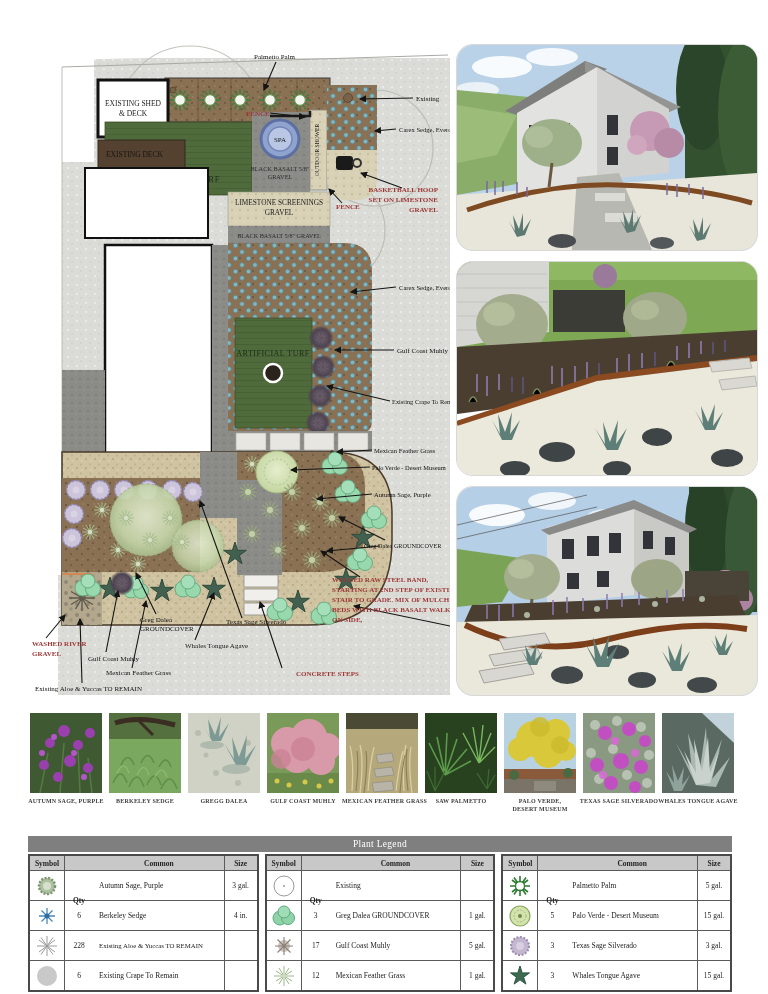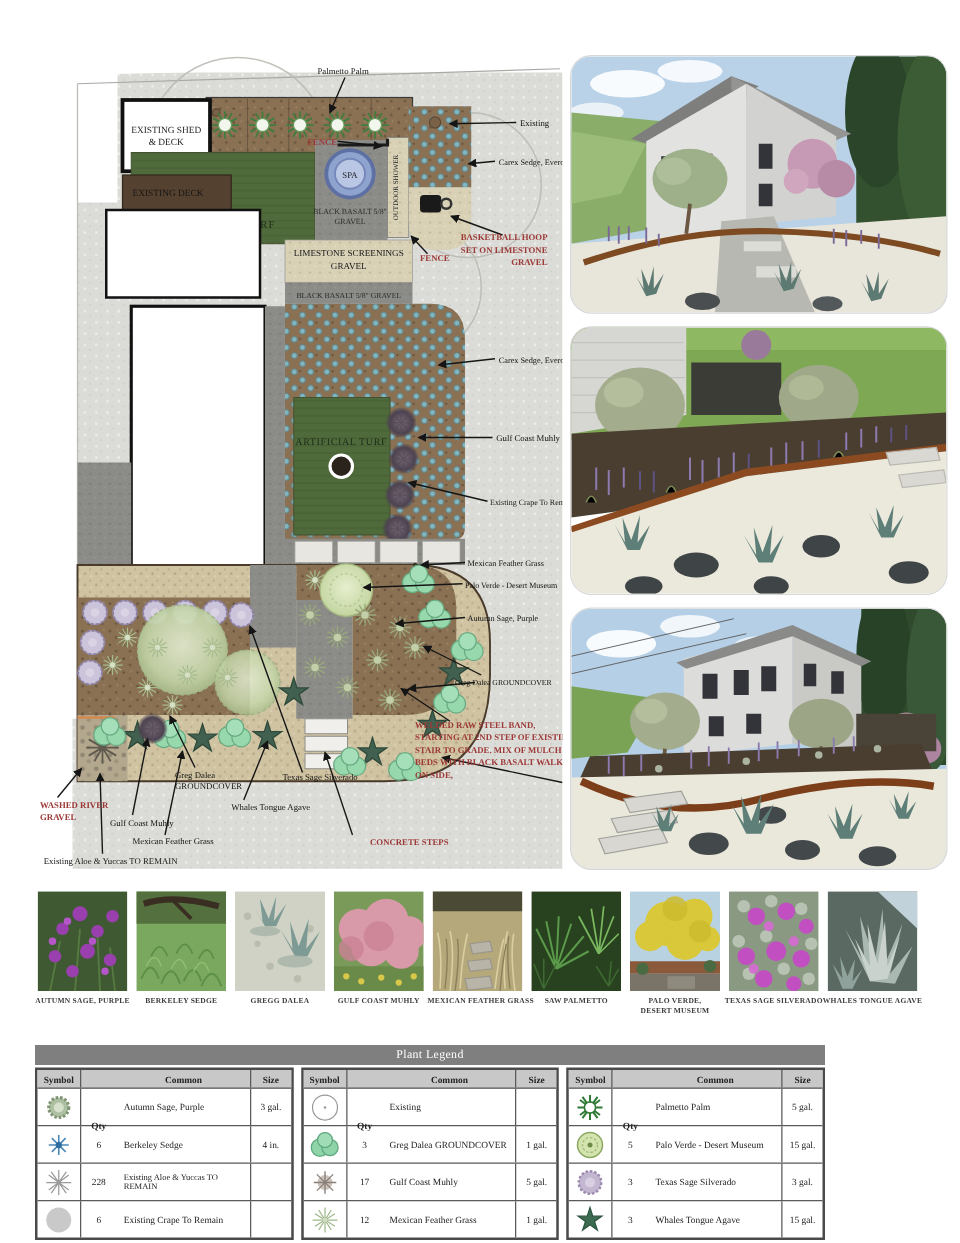--- a/index.html
+++ b/index.html
@@ -6,21 +6,21 @@
   body{width:768px;height:994px;position:relative;font-family:"Liberation Sans",sans-serif;overflow:hidden;}
   .abs{position:absolute;font-family:Liberation Serif, serif;}
   
   #plan{left:30px;top:40px;width:420px;height:660px;}
   
   .render{left:457px;width:300px;border-radius:16px;overflow:hidden;box-shadow:0 0 0 1px #d8d8d8;}
   
   .photo{top:713px;width:72px;height:80px;overflow:hidden;}
   .caption{top:797px;width:80px;font-size:6px;font-weight:bold;color:#3d3d3d;text-align:center;letter-spacing:.2px;white-space:pre;line-height:8px;}
   
-  #legend{left:28px;top:836px;width:632px;}
+  #legend{left:28px;top:836px;width:704px;}
   #legend-title{height:16px;background:#7f7f7f;color:#fff;font-size:9.5px;display:flex;align-items:center;justify-content:center;letter-spacing:.3px;}
   #legend-groups{display:flex;gap:6px;margin-top:2px;}
   .lg-group{flex:1;border:2px solid #4a4a4a;background:#fff;}
   .lg-row{display:flex;border-bottom:1px solid #5a5a5a;height:29px;}
   .lg-row:last-child{border-bottom:none;}
   .lg-row.hdr{height:14px;background:#c8c8c8;font-size:7.5px;font-weight:bold;color:#222;}
   .lg-cell{border-right:1px solid #5a5a5a;display:flex;align-items:center;justify-content:center;font-size:7.5px;color:#222;}
   .lg-cell:last-child{border-right:none;}
   .c-sym{width:34px;flex:none;}
   .c-qty{width:28px;flex:none;margin-top:44px;}

